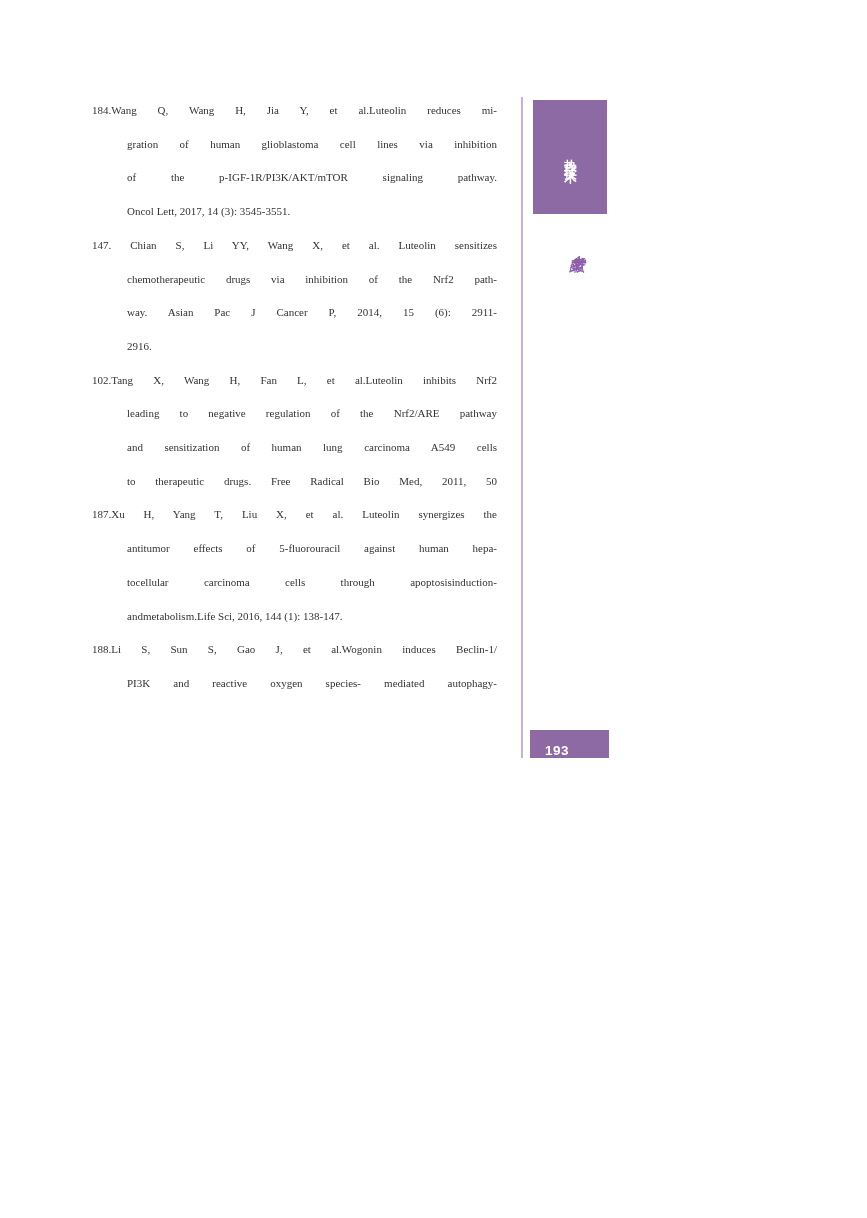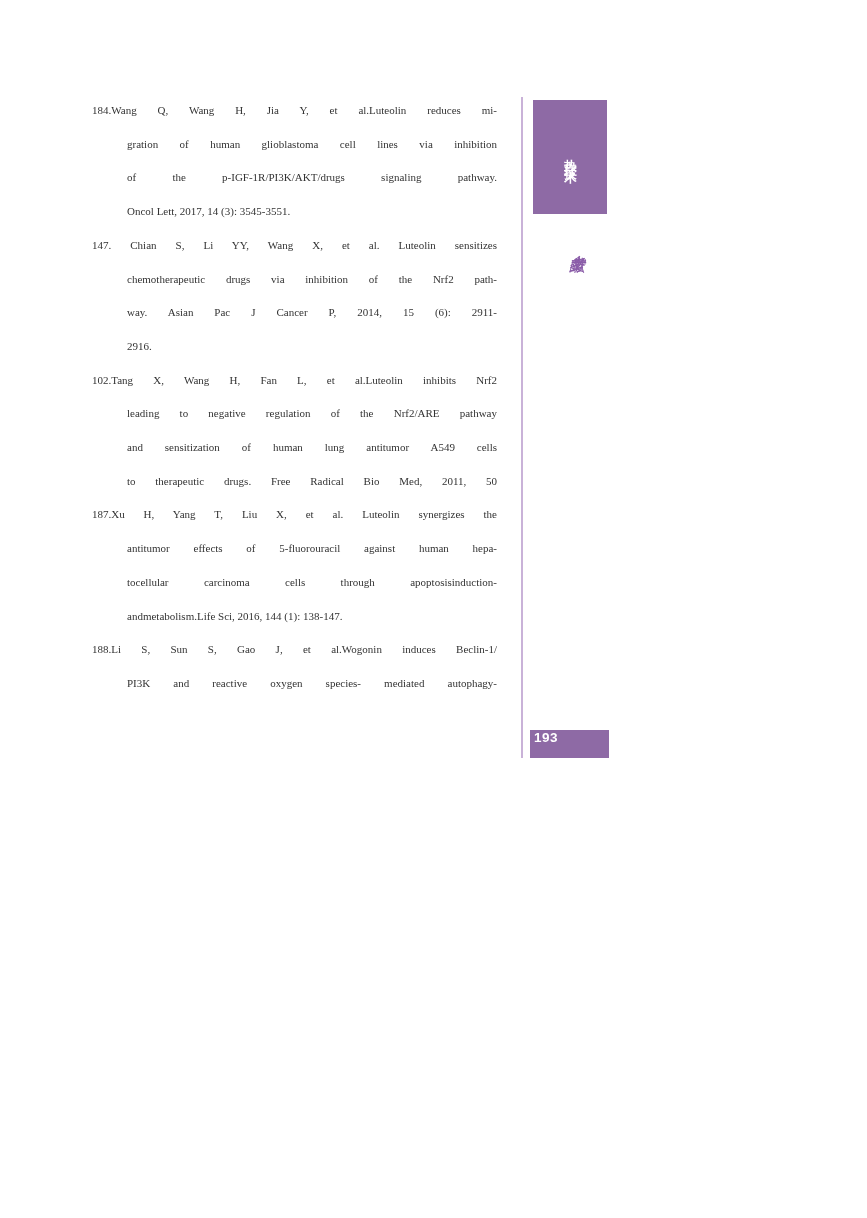--- a/index.html
+++ b/index.html
@@ -78,52 +78,52 @@
     font-size: 16px;
     letter-spacing: 0.5px;
   }
   .page-badge {
     position: absolute;
     left: 530px;
     top: 730px;
     width: 79px;
     height: 28px;
     box-sizing: border-box;
-    padding-left: 4px;
+    padding-left: 15px;
     display: flex;
-    align-items: flex-start;
+    align-items: flex-end;
     color: #ffffff;
     font-family: "Liberation Sans", "DejaVu Sans", sans-serif;
     font-weight: bold;
     font-size: 13.5px;
     letter-spacing: 0.5px;
   }
 </style>
 </head>
 <body>
 
 <div class="page" style="background: rgb(255, 255, 255);">
 
   <div class="ref-list">
       <div>
         <div class="line"><span>184.</span><span>Wang Q, Wang H, Jia Y, et al.Luteolin reduces mi-</span></div>
         <div class="line cont">gration of human glioblastoma cell lines via inhibition</div>
-        <div class="line cont">of the p-IGF-1R/PI3K/AKT/drugs signaling pathway.</div>
+        <div class="line cont">of the p-IGF-1R/PI3K/AKT/mTOR signaling pathway.</div>
         <div class="line cont short">Oncol Lett, 2017, 14 (3): 3545-3551.</div>
       </div>
       <div>
         <div class="line"><span>147.</span><span> Chian S, Li YY, Wang X, et al. Luteolin sensitizes</span></div>
         <div class="line cont">chemotherapeutic drugs via inhibition of the Nrf2 path-</div>
         <div class="line cont">way. Asian Pac J Cancer P, 2014, 15 (6): 2911-</div>
         <div class="line cont short">2916.</div>
       </div>
       <div>
         <div class="line"><span>102.</span><span>Tang X, Wang H, Fan L, et al.Luteolin inhibits Nrf2</span></div>
         <div class="line cont">leading to negative regulation of the Nrf2/ARE pathway</div>
-        <div class="line cont">and sensitization of human lung antitumor A549 cells</div>
+        <div class="line cont">and sensitization of human lung carcinoma A549 cells</div>
         <div class="line cont">to therapeutic drugs. Free Radical Bio Med, 2011, 50</div>
       </div>
       <div>
         <div class="line"><span>187.</span><span>Xu H, Yang T, Liu X, et al. Luteolin synergizes the</span></div>
         <div class="line cont">antitumor effects of 5-fluorouracil against human hepa-</div>
         <div class="line cont">tocellular carcinoma cells through apoptosisinduction-</div>
         <div class="line cont short">andmetabolism.Life Sci, 2016, 144 (1): 138-147.</div>
       </div>
       <div>
         <div class="line"><span>188.</span><span>Li S, Sun S, Gao J, et al.Wogonin induces Beclin-1/</span></div>

